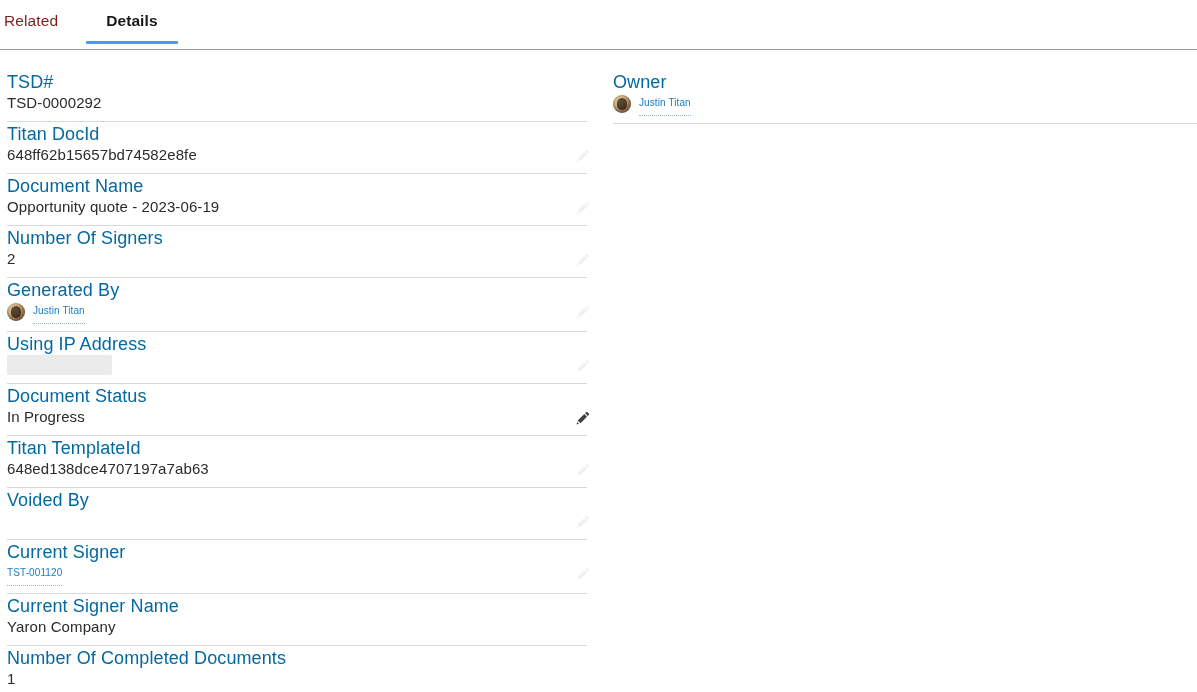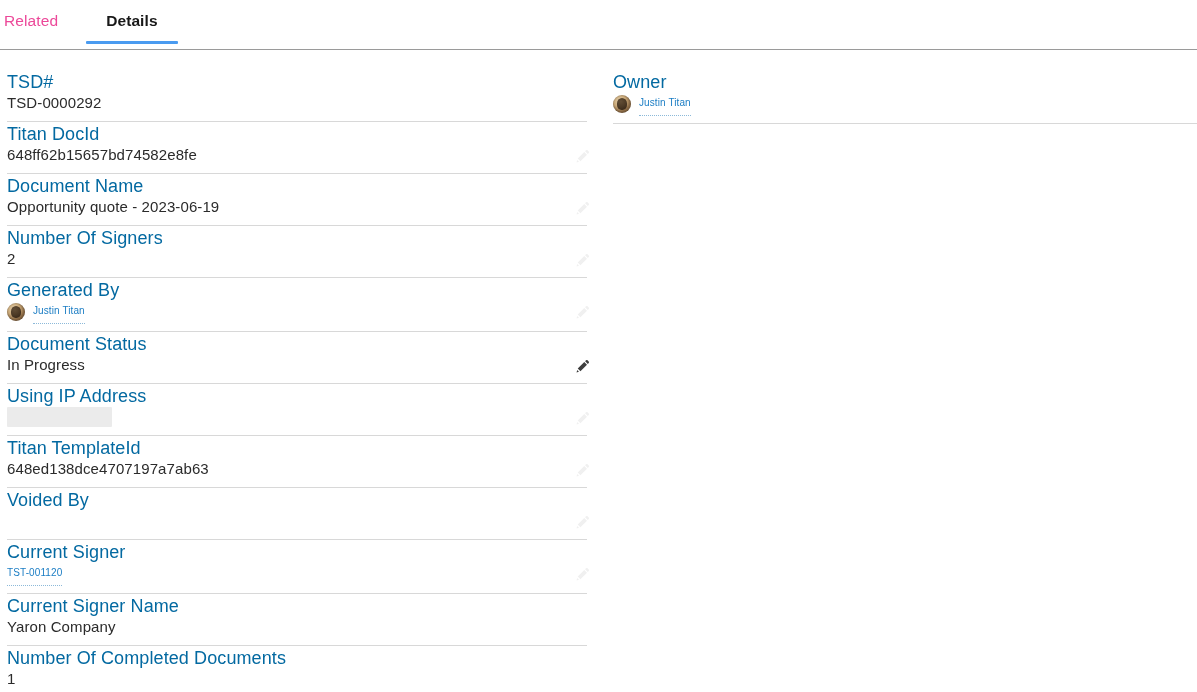--- a/index.html
+++ b/index.html
@@ -19,21 +19,21 @@
     height: 50px;
     display: flex;
     align-items: flex-start;
     padding-left: 4px;
     border-bottom: 1px solid #9a9a9a;
   }
   .tab {
     position: relative;
     padding: 12px 22px 13px 22px;
     font-size: 15.5px;
-    color: #ec4899;
+    color: #7f1d1d;
     letter-spacing: .1px;
     cursor: pointer;
     white-space: nowrap;
   }
   .tab:first-child { padding-left: 0; padding-right: 26px; }
   .tab.active {
     color: #181818;
     font-weight: bold;
     text-align: center;
   }
@@ -209,42 +209,42 @@
           <span class="avatar"></span>
           <a class="rec-link">Justin Titan</a>
         </div>
         <button class="edit-btn faint">
           <svg width="15" height="15" viewBox="0 0 16 16" aria-hidden="true">
             <path d="M11.7 1.4a1.2 1.2 0 0 1 1.7 0l1.2 1.2a1.2 1.2 0 0 1 0 1.7l-.9.9-2.9-2.9.9-.9zM9.9 3.2l2.9 2.9-7 7-2.9-2.9 7-7zM1.6 14.4l.8-2.6 1.8 1.8-2.6.8z"></path>
           </svg>
         </button>
       </div>
       <div class="field">
-        <span class="field-label">Document Status</span>
-        <div class="field-value">
-          <span>In Progress</span>
-        </div>
-        <button class="edit-btn active">
-          <svg width="15" height="15" viewBox="0 0 16 16" aria-hidden="true">
-            <path d="M11.7 1.4a1.2 1.2 0 0 1 1.7 0l1.2 1.2a1.2 1.2 0 0 1 0 1.7l-.9.9-2.9-2.9.9-.9zM9.9 3.2l2.9 2.9-7 7-2.9-2.9 7-7zM1.6 14.4l.8-2.6 1.8 1.8-2.6.8z"></path>
-          </svg>
-        </button>
-      </div>
-      <div class="field">
         <span class="field-label">Using IP Address</span>
         <div class="field-value empty">
           <span class="skeleton"></span>
         </div>
         <button class="edit-btn faint">
           <svg width="15" height="15" viewBox="0 0 16 16" aria-hidden="true">
             <path d="M11.7 1.4a1.2 1.2 0 0 1 1.7 0l1.2 1.2a1.2 1.2 0 0 1 0 1.7l-.9.9-2.9-2.9.9-.9zM9.9 3.2l2.9 2.9-7 7-2.9-2.9 7-7zM1.6 14.4l.8-2.6 1.8 1.8-2.6.8z"></path>
           </svg>
         </button>
       </div>
       <div class="field">
+        <span class="field-label">Document Status</span>
+        <div class="field-value">
+          <span>In Progress</span>
+        </div>
+        <button class="edit-btn active">
+          <svg width="15" height="15" viewBox="0 0 16 16" aria-hidden="true">
+            <path d="M11.7 1.4a1.2 1.2 0 0 1 1.7 0l1.2 1.2a1.2 1.2 0 0 1 0 1.7l-.9.9-2.9-2.9.9-.9zM9.9 3.2l2.9 2.9-7 7-2.9-2.9 7-7zM1.6 14.4l.8-2.6 1.8 1.8-2.6.8z"></path>
+          </svg>
+        </button>
+      </div>
+      <div class="field">
         <span class="field-label">Titan TemplateId</span>
         <div class="field-value">
           <span>648ed138dce4707197a7ab63</span>
         </div>
         <button class="edit-btn faint">
           <svg width="15" height="15" viewBox="0 0 16 16" aria-hidden="true">
             <path d="M11.7 1.4a1.2 1.2 0 0 1 1.7 0l1.2 1.2a1.2 1.2 0 0 1 0 1.7l-.9.9-2.9-2.9.9-.9zM9.9 3.2l2.9 2.9-7 7-2.9-2.9 7-7zM1.6 14.4l.8-2.6 1.8 1.8-2.6.8z"></path>
           </svg>
         </button>
       </div>

